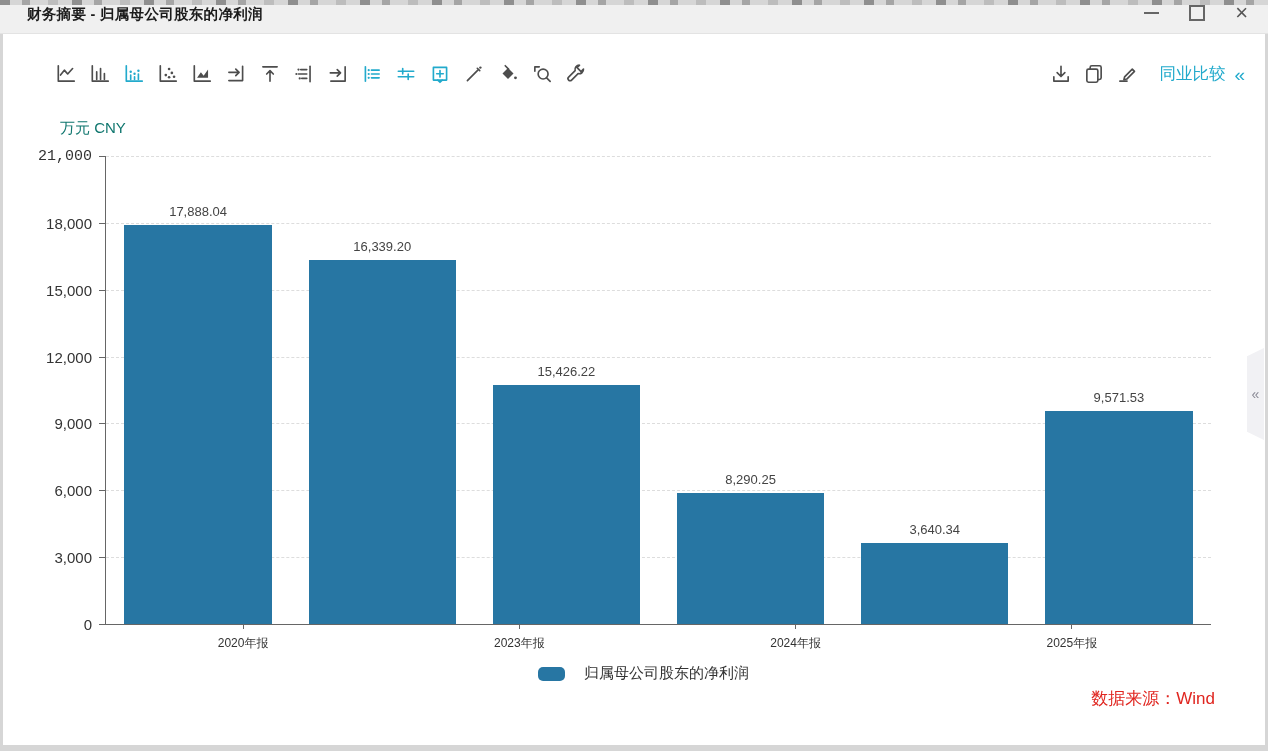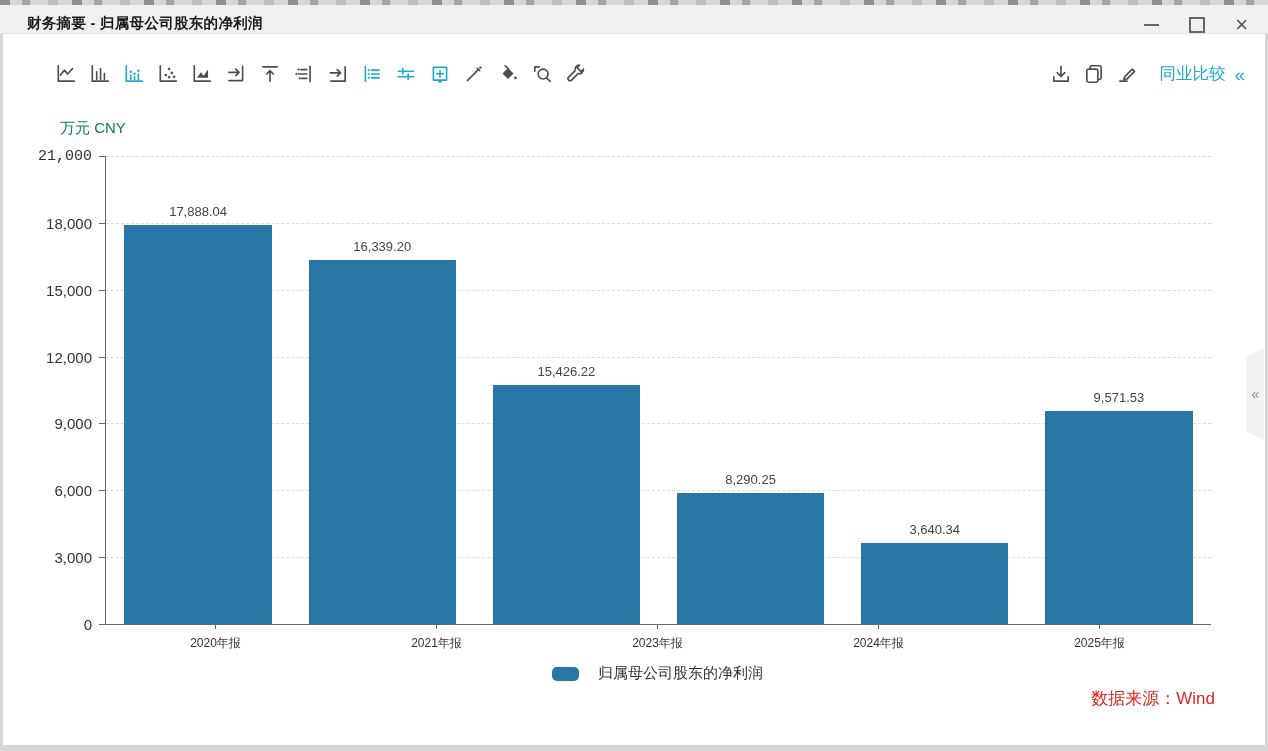--- a/index.html
+++ b/index.html
@@ -12,21 +12,21 @@
   
   .top-strip{
     position:absolute;top:0;left:0;right:0;height:5px;
     background:repeating-linear-gradient(90deg,
       #8f8f8f 0 10px,#d6d6d6 10px 22px,#a5a5a5 22px 30px,#d6d6d6 30px 48px,
       #bdbdbd 48px 58px,#d6d6d6 58px 72px);
   }
   .titlebar{
     position:absolute;top:5px;left:0;right:0;height:28px;
     background:#f0f0f0;border-bottom:1px solid #e3e3e3;
-    display:flex;align-items:flex-end;
+    display:flex;align-items:flex-start;
   }
   .titlebar .title{margin-left:27px;font-size:14.5px;font-weight:bold;color:#1b1b1b;letter-spacing:.3px;}
   .win-controls{margin-left:auto;display:flex;align-items:center;gap:30px;margin-right:20px;}
   .btn-min{width:15px;height:2px;background:#666;cursor:pointer;}
   .btn-max{width:12px;height:12px;border:2px solid #666;cursor:pointer;}
   .btn-close{font-size:22px;line-height:14px;color:#555;cursor:pointer;font-weight:400;}
   .content{
     position:absolute;top:34px;left:3px;width:1262px;height:711px;background:#ffffff;
   }
   
@@ -55,21 +55,21 @@
   .bar{position:absolute;bottom:0;background:var(--bar,#2776a3);}
   .bar-label{
     position:absolute;text-align:center;font-size:13px;color:#444;
     transform:translateY(0);white-space:nowrap;
   }
   .x-axis{position:absolute;left:102px;top:590px;width:1105px;display:flex;}
   .x-cell{flex:1 1 0;text-align:center;}
   .x-tick{width:1px;height:5px;background:#666;margin:0 auto;}
   .x-label{margin-top:6px;font-size:12px;color:#333;}
   .legend-row{
-    position:absolute;left:102px;top:630px;width:1105px;
+    position:absolute;left:88px;top:630px;width:1105px;
     display:flex;justify-content:center;align-items:center;gap:19px;
   }
   .legend-swatch{width:27px;height:14px;border-radius:5px;background:var(--bar,#2776a3);}
   .legend-label{font-size:15px;color:#333;}
   .source-note{position:absolute;right:50px;top:653px;font-size:17px;color:var(--source-red,#e02620);}
   
   .side-handle{
     position:absolute;right:1px;top:314px;width:17px;height:92px;
     background:#f1f1f4;
     clip-path:polygon(0 9%,100% 0,100% 100%,0 91%);
@@ -275,24 +275,20 @@
       <div class="bar-label" style="left: 83.3333%; width: 16.6667%; bottom: calc(45.5787% + 6px);">9,571.53</div>
     </div>
 
   <div class="x-axis" id="x-axis">
       <div class="x-cell">
         <div class="x-tick"></div>
         <div class="x-label">2020年报</div>
       </div>
       <div class="x-cell">
         <div class="x-tick"></div>
-        <div class="x-label">2021年报</div>
-      </div>
-      <div class="x-cell">
-        <div class="x-tick"></div>
         <div class="x-label">2023年报</div>
       </div>
       <div class="x-cell">
         <div class="x-tick"></div>
         <div class="x-label">2024年报</div>
       </div>
       <div class="x-cell">
         <div class="x-tick"></div>
         <div class="x-label">2025年报</div>
       </div>

